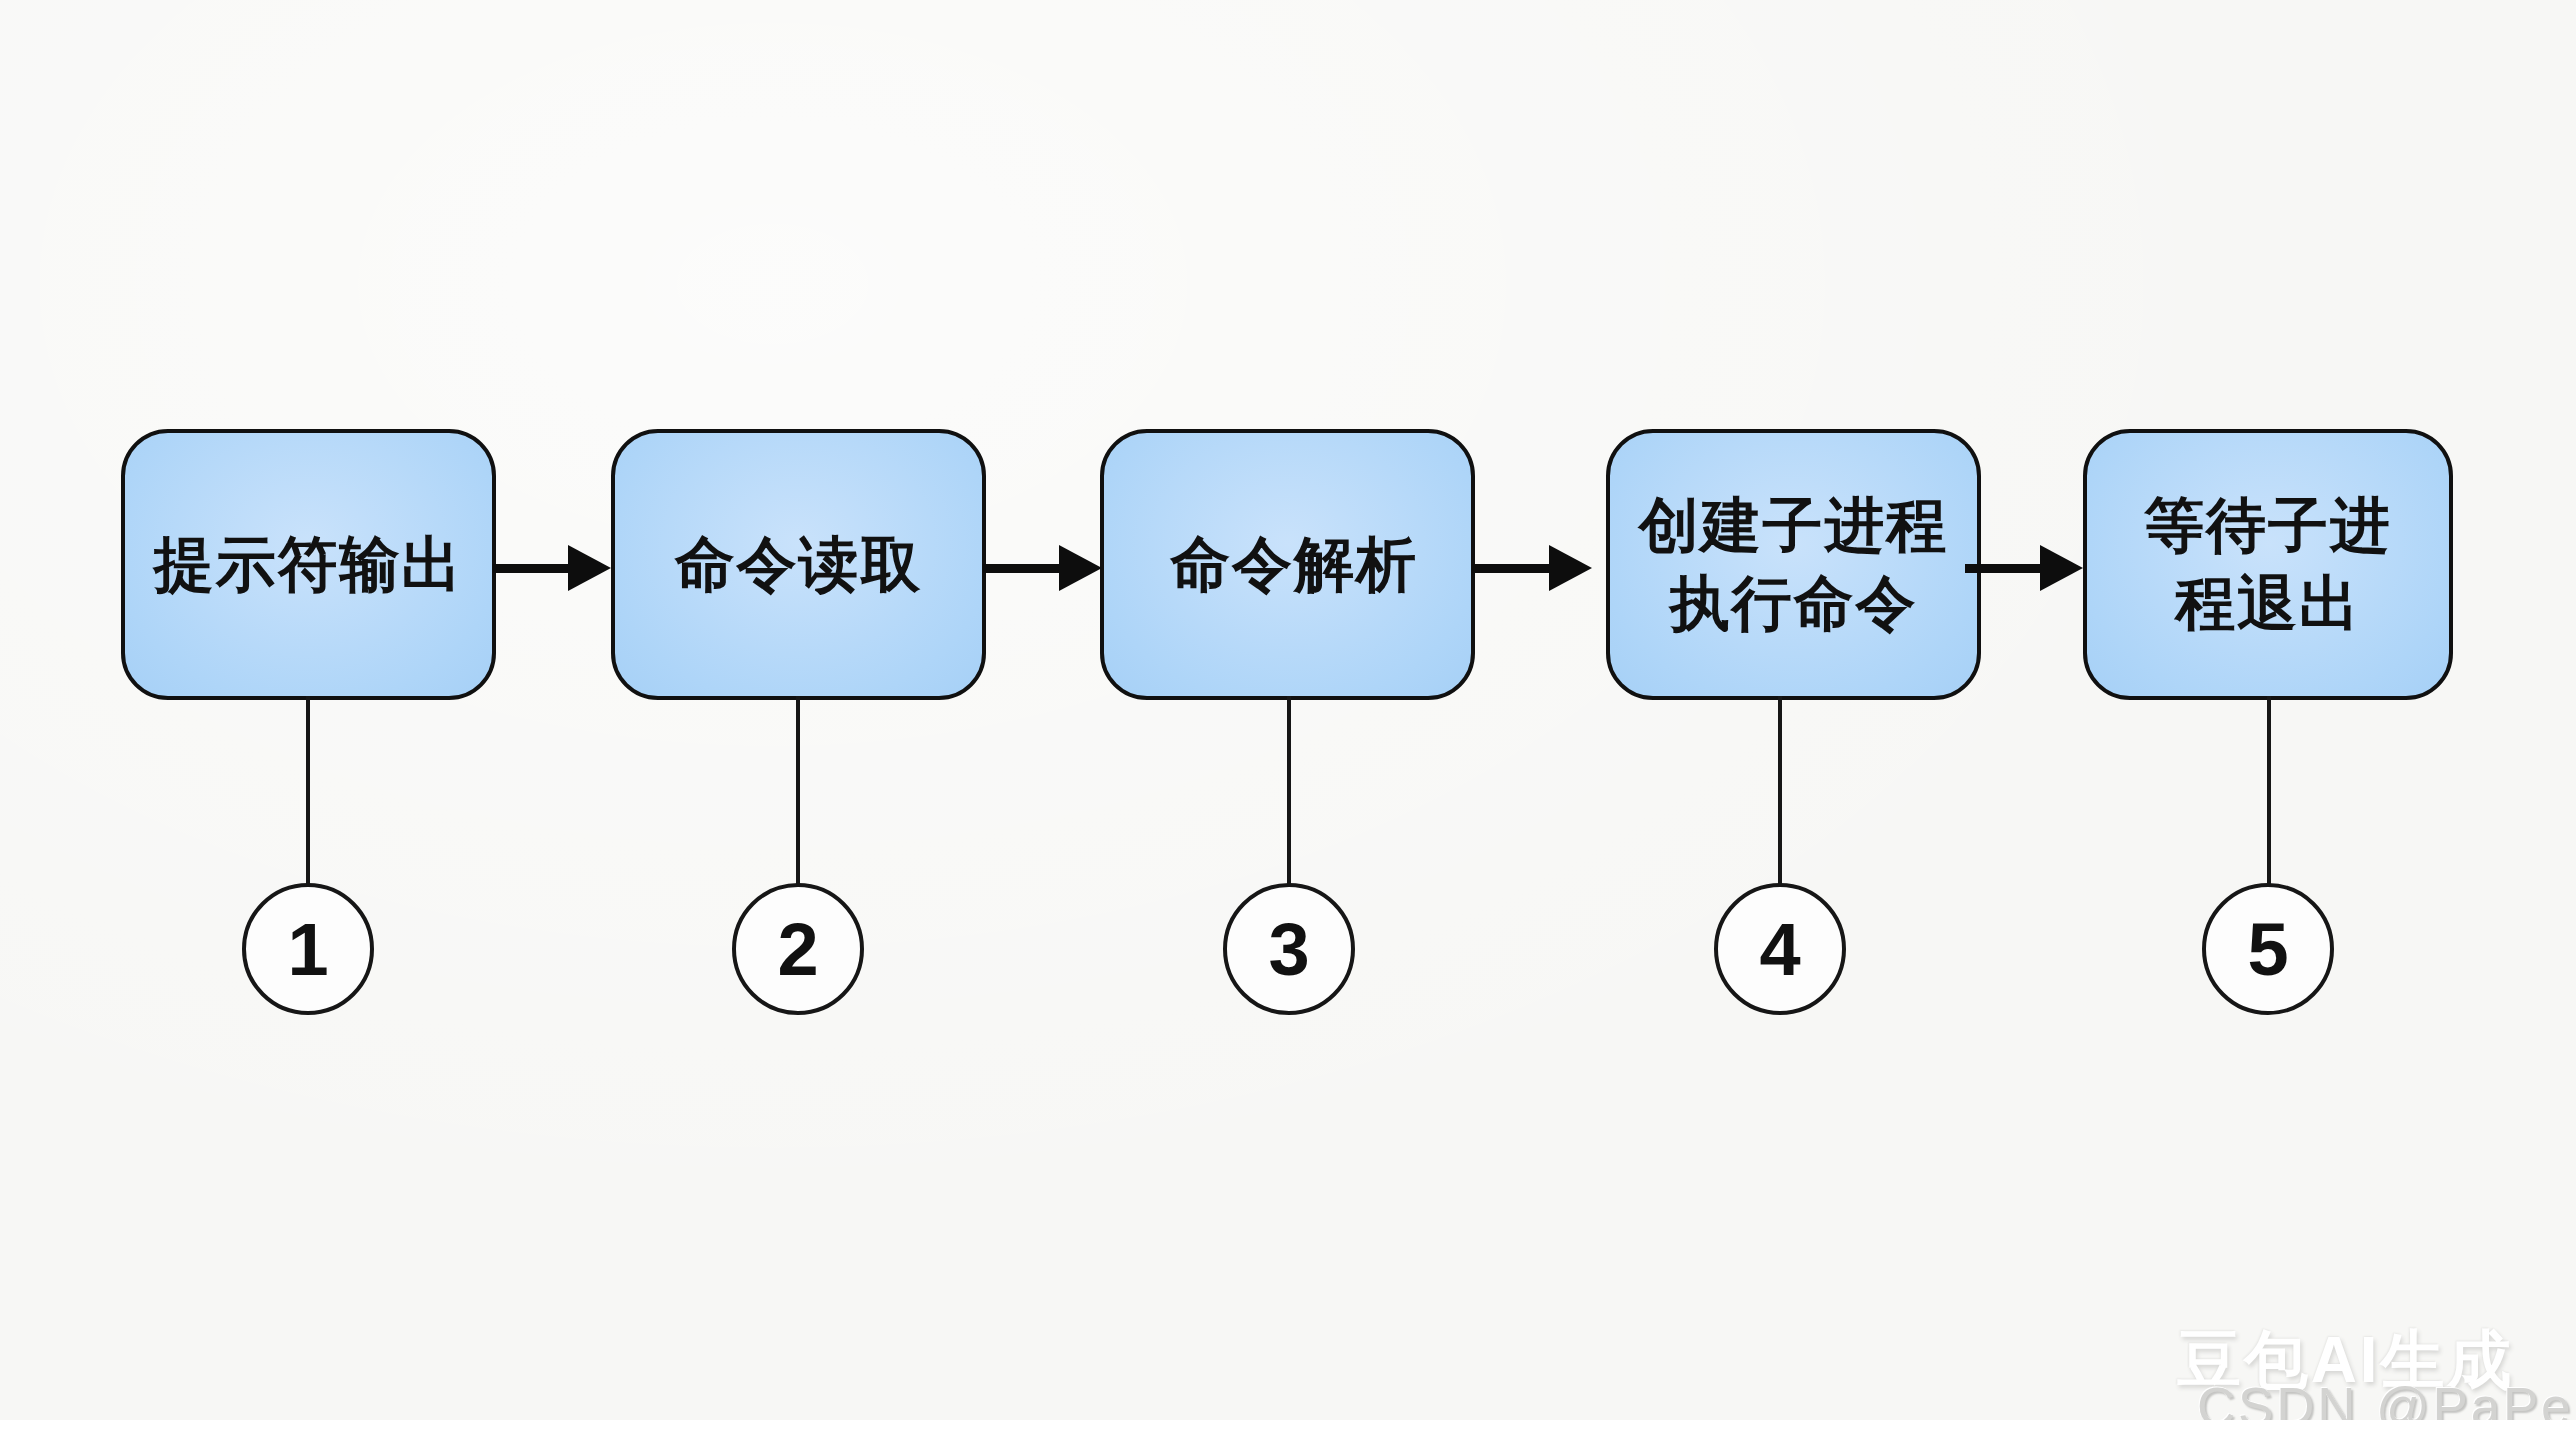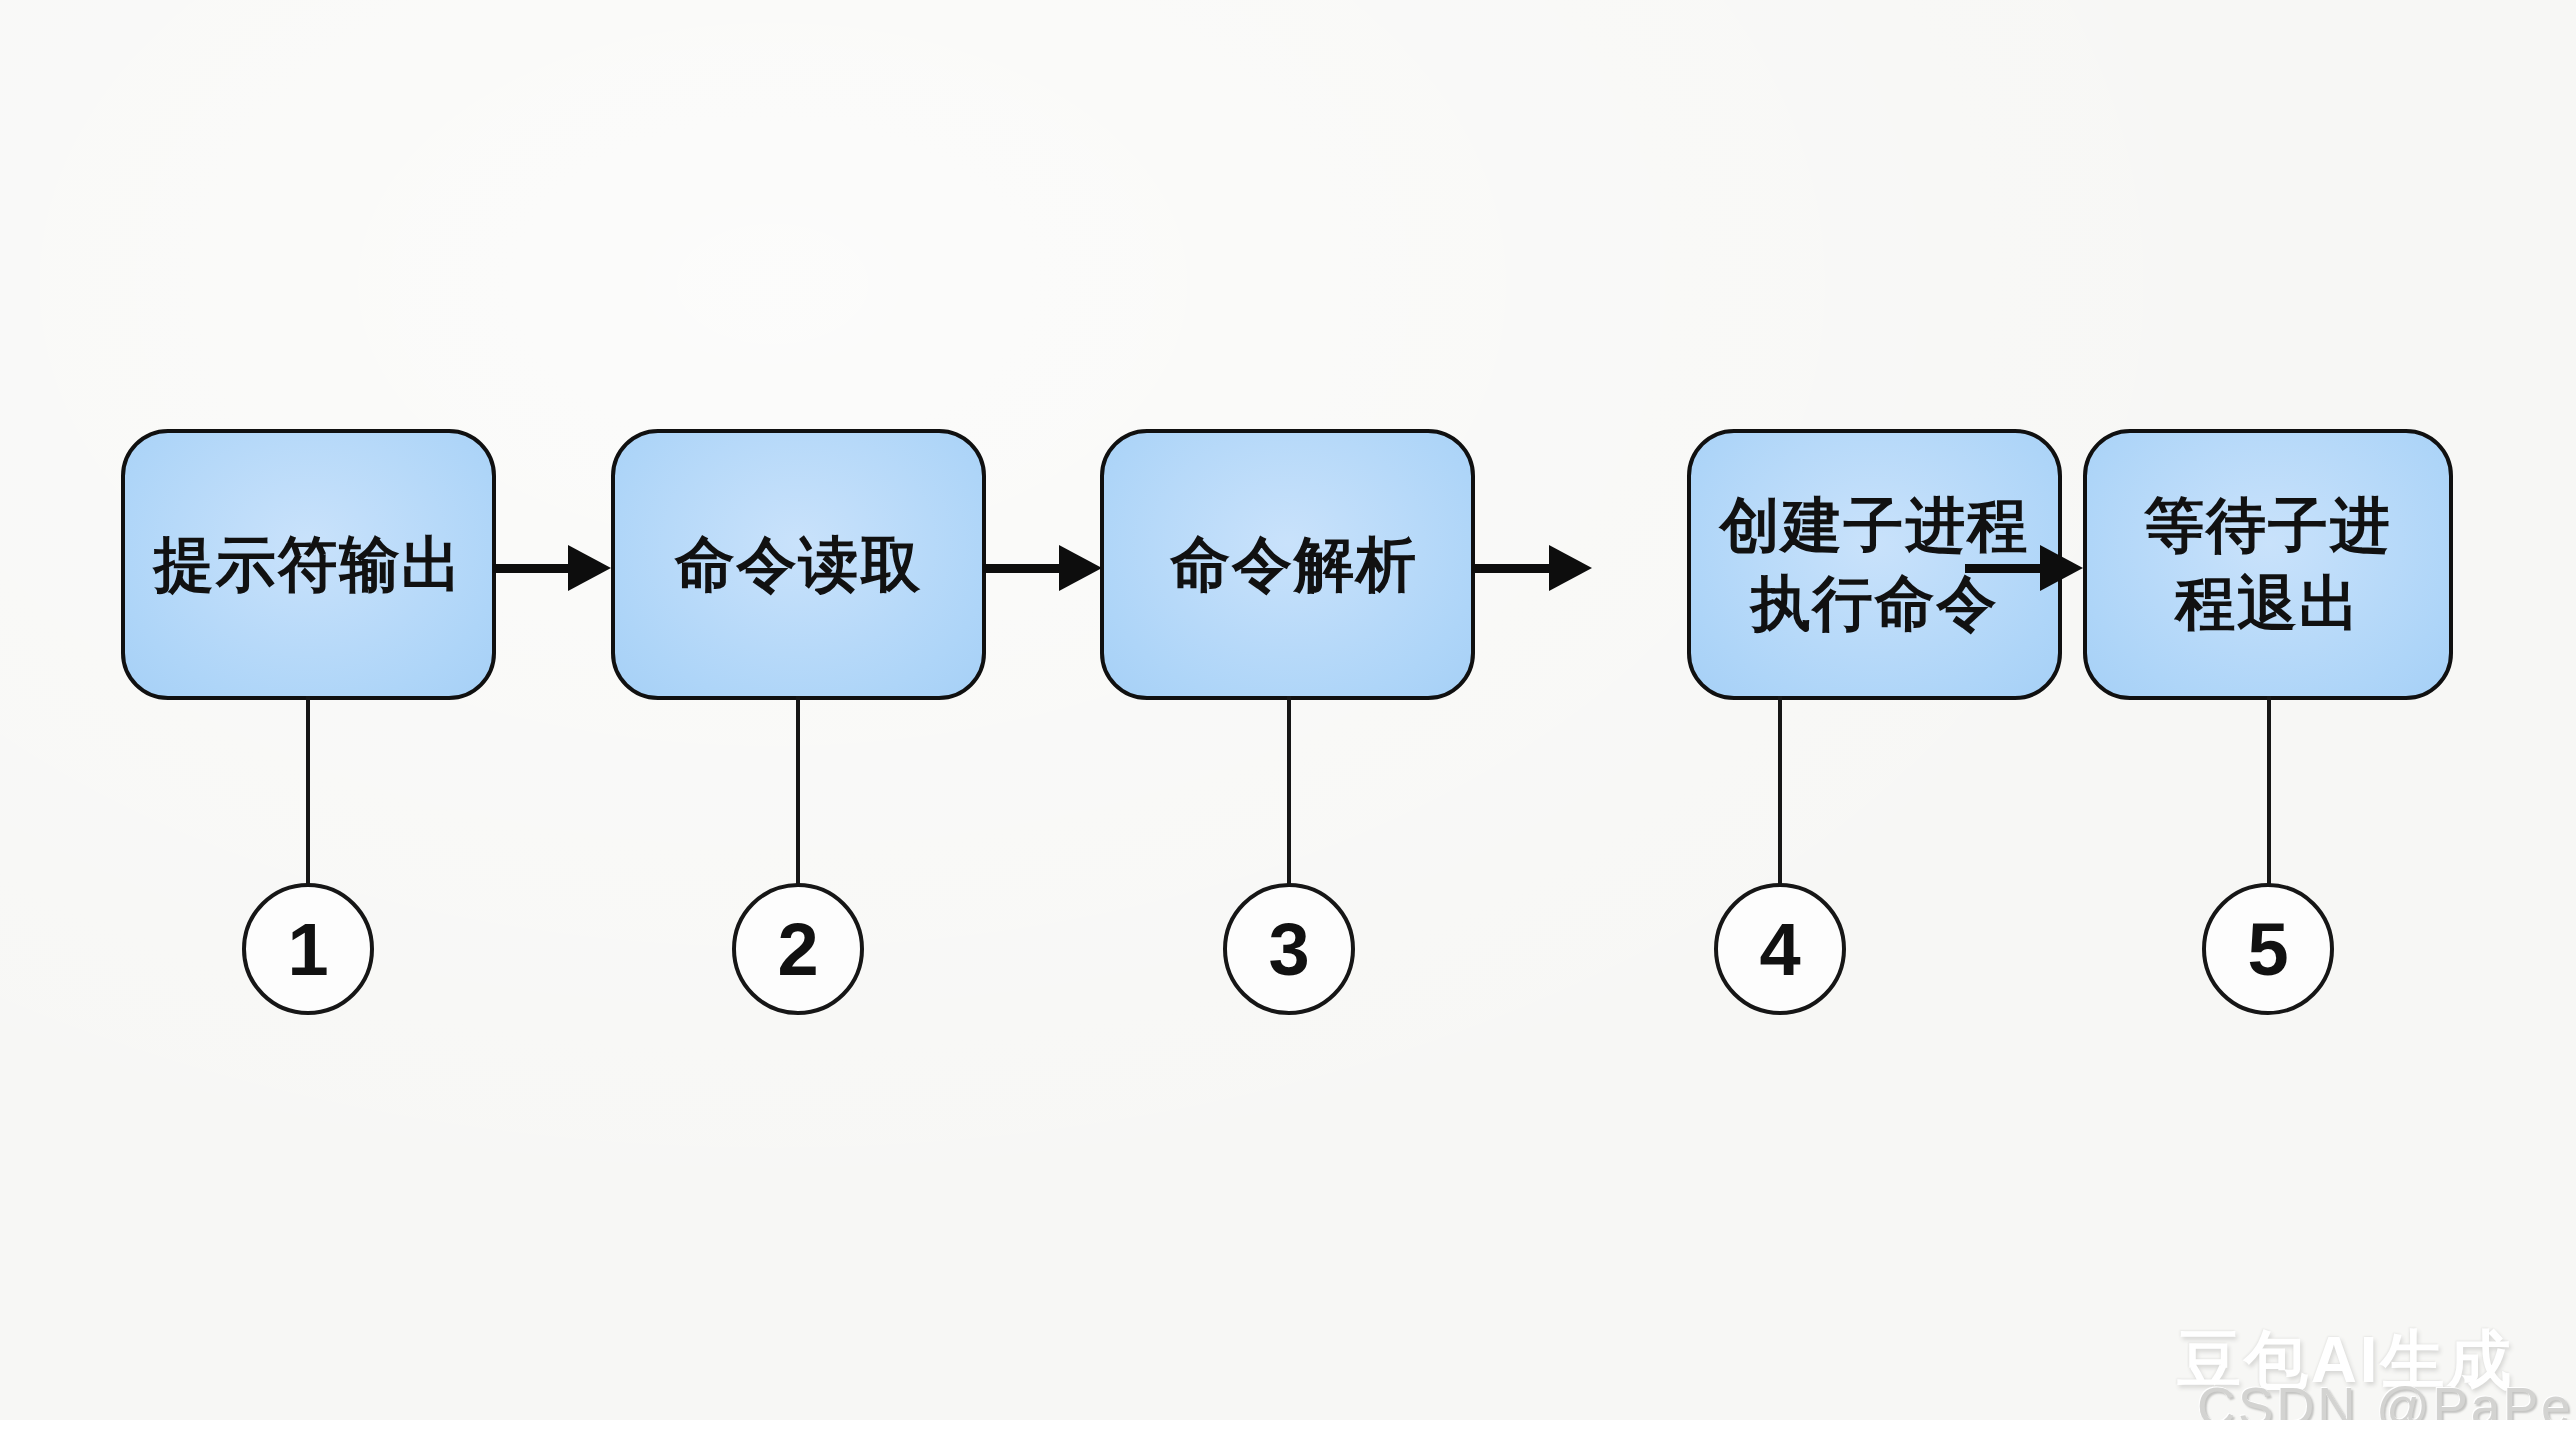--- a/index.html
+++ b/index.html
@@ -36,21 +36,21 @@
     color: #111111;
     font-size: 60px;
     font-weight: 700;
     line-height: 1.3;
     white-space: pre-line;
     letter-spacing: 1.9px;
   }
   .node1 { left: 121px; }
   .node2 { left: 611px; }
   .node3 { left: 1100px; padding-left: 13px; }
-  .node4 { left: 1687px; }
+  .node4 { left: 1606px; }
   .node5 { left: 2083px; width: 370px; justify-content: center; }
 
   
   .arrow-shaft {
     position: absolute;
     top: 564px;
     height: 9.4px;
     background: #0d0d0d;
   }
   .shaft1 { left: 493px;  width: 79px; }

